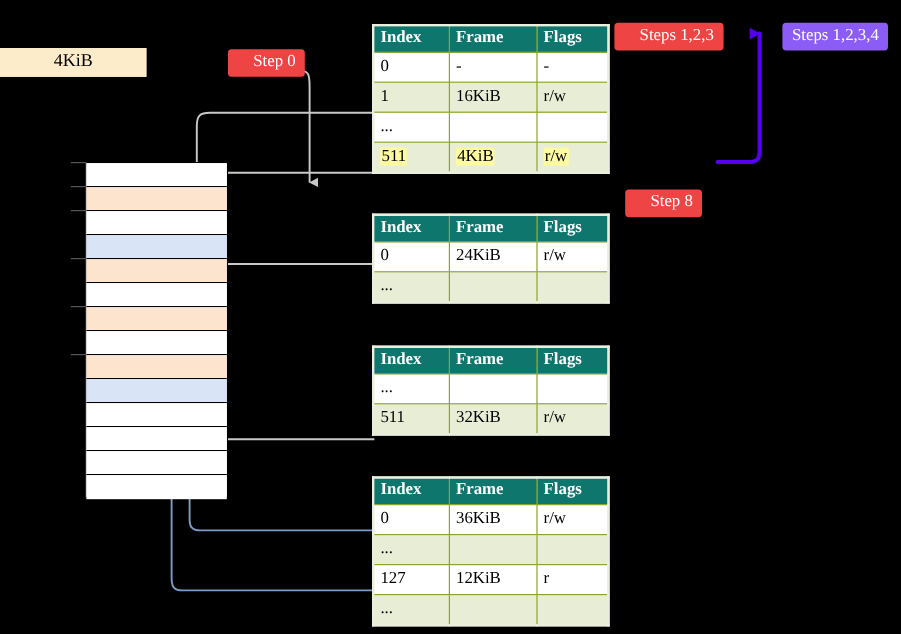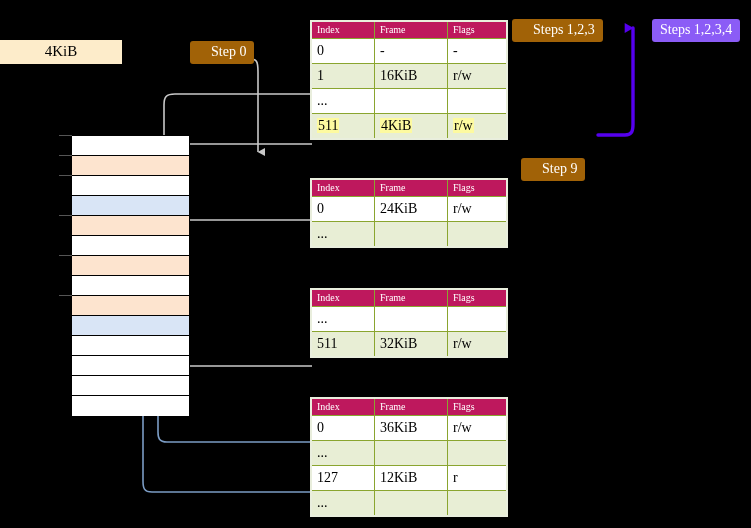--- a/index.html
+++ b/index.html
@@ -17,21 +17,21 @@
   .badge{
     position:absolute;
     font-family:"Liberation Serif","DejaVu Serif",serif;
     font-size:14px;line-height:1;
     padding:4px 8px 5px 8px;
     border-radius:3px;
     color:#fff;
     white-space:nowrap;
     text-align:center;
   }
-  .badge.red{background:#a16207;padding-left:21px;}
+  .badge.red{background:#ef4444;padding-left:21px;}
   .badge.blue{background:#8b5cf6;}
 
   
   .sizebox{
     position:absolute;
     background:#fdecca;
     border:1px solid #fdecca;
     font-size:15px;
     color:#000;
     text-align:center;
@@ -51,27 +51,27 @@
   
   table.ptable{
     position:absolute;
     border-collapse:collapse;
     background:#fff;
     border:2px solid #e9eedd;
     font-size:14px;
     color:#000;
   }
   table.ptable th{
-    background:#be185d;
+    background:#0f766e;
     color:#ffffff;
-    font-weight:normal;
+    font-weight:bold;
     text-align:left;
     padding:2px 5px 3px 5px;
     border:1px solid #8aa52f;
-    font-size:10px;
+    font-size:14px;
     white-space:nowrap;
   }
   table.ptable td{
     border:1px solid #8aa52f;
     padding:2px 5px 3px 5px;
     height:19px;
     white-space:nowrap;
     vertical-align:middle;
   }
   table.ptable tr.odd td{background:#ffffff;}
@@ -129,21 +129,21 @@
 
   <div class="badge red" style="left:512px;top:19px;">
     <span>Steps 1,2,3</span>
   </div>
 
   <div class="badge blue" style="left:652px;top:19px;">
     <span>Steps 1,2,3,4</span>
   </div>
 
   <div class="badge red" style="left:521px;top:158px;">
-    <span>Step 9</span>
+    <span>Step 8</span>
   </div>
 
   <div class="memcol" style="left:71px;top:135px;width:119px;height:280px;">
       <div class="memrow white" style="height: 20px;"></div>
       <div class="memrow orange" style="height: 20px;"></div>
       <div class="memrow white" style="height: 20px;"></div>
       <div class="memrow blue" style="height: 20px;"></div>
       <div class="memrow orange" style="height: 20px;"></div>
       <div class="memrow white" style="height: 20px;"></div>
       <div class="memrow orange" style="height: 20px;"></div>

